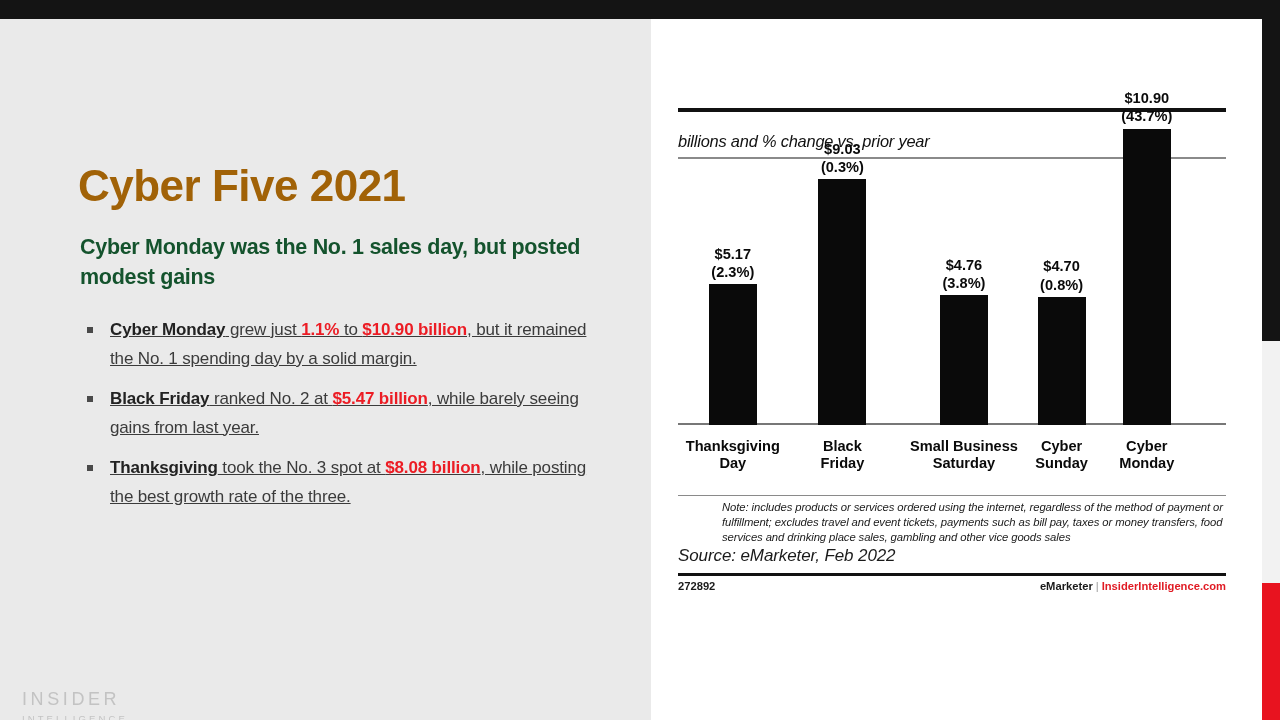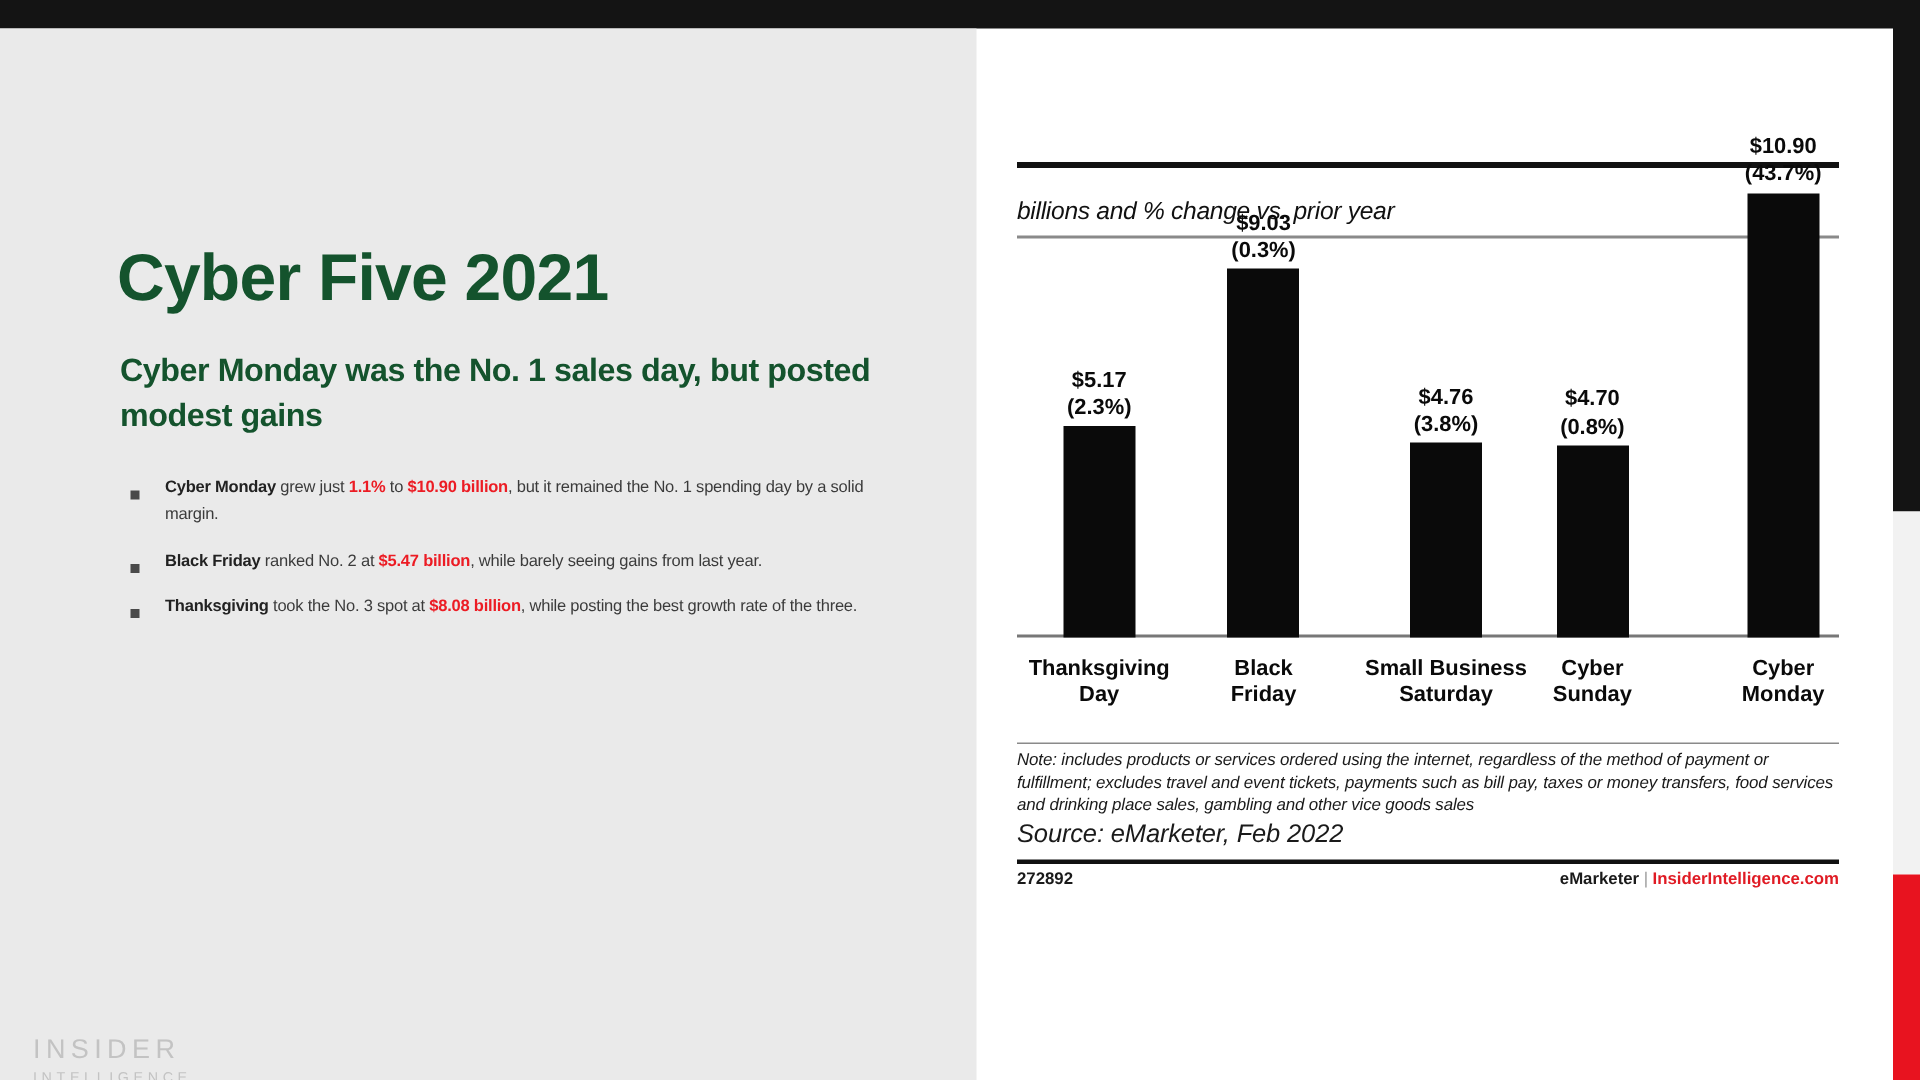--- a/index.html
+++ b/index.html
@@ -46,21 +46,21 @@
     position: absolute;
     left: 0; top: 19px;
     width: 651px; height: 701px;
     background: #eaeaea;
   }
   #page-title {
     position: absolute;
     left: 78px; top: 144px;
     font-size: 44px;
     font-weight: bold;
-    color: #14532d;
+    color: #a16207;
     letter-spacing: -0.5px;
     line-height: 1.05;
   }
   #page-subtitle {
     position: absolute;
     left: 80px; top: 214px;
     width: 520px;
     font-size: 21.5px;
     font-weight: bold;
     color: #14532d;
@@ -72,24 +72,25 @@
     left: 80px; top: 297px;
     width: 510px;
     list-style: none;
     margin: 0;
     padding: 0;
   }
   #bullet-list li {
     position: relative;
     padding-left: 30px;
     margin-bottom: 12px;
-    font-size: 11px;
+    font-size: 17px;
     line-height: 1.68;
     color: #3b3b3b;
     letter-spacing: -0.15px;
+    text-decoration: underline;
   }
   #bullet-list li .bullet-marker {
     position: absolute;
     left: 7px; top: 11px;
     width: 6px; height: 6px;
     background: #4a4a4a;
   }
   .b { font-weight: bold; color: #222222; }
   .r { font-weight: bold; color: #ec1c24; }
 
@@ -198,20 +199,21 @@
     width: 548px; height: 1.5px;
     background: #8a8a8a;
   }
   #chart-note {
     margin-top: 4px;
     font-size: 11.3px;
     font-style: italic;
     color: #1a1a1a;
     line-height: 1.34;
     letter-spacing: -0.1px;
+    margin-left: 44px;
   }
   #chart-source {
     font-size: 17px;
     font-style: italic;
     color: #1a1a1a;
     line-height: 1.34;
     letter-spacing: -0.1px;
   }
   #chart-rule-foot {
     margin-top: 5px;
@@ -285,21 +287,21 @@
         </div>
       </div>
       <div class="bar-group" style="left: 328.8px; width: 109.6px;">
         <div class="bar-rect" style="height: 127.633px;"></div>
         <div class="bar-value" style="bottom: 200.633px;"><span>$4.70</span><span class="pct">(0.8%)</span></div>
         <div class="bar-label">
           <span>Cyber</span>
           <span>Sunday</span>
         </div>
       </div>
-      <div class="bar-group" style="left: 456px; width: 109.6px;">
+      <div class="bar-group" style="left: 414px; width: 109.6px;">
         <div class="bar-rect" style="height: 296px;"></div>
         <div class="bar-value" style="bottom: 369px;"><span>$10.90</span><span class="pct">(43.7%)</span></div>
         <div class="bar-label">
           <span>Cyber</span>
           <span>Monday</span>
         </div>
       </div>
     </div>
 
   <div id="chart-rule-note"></div>

